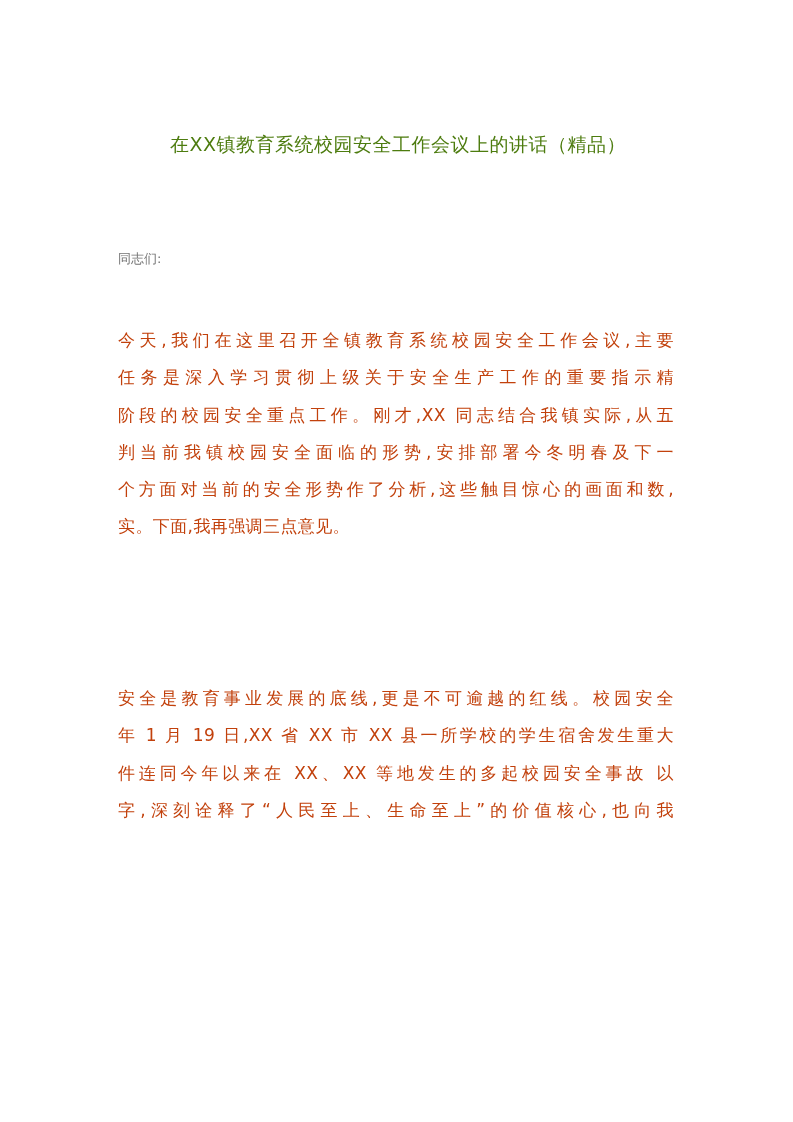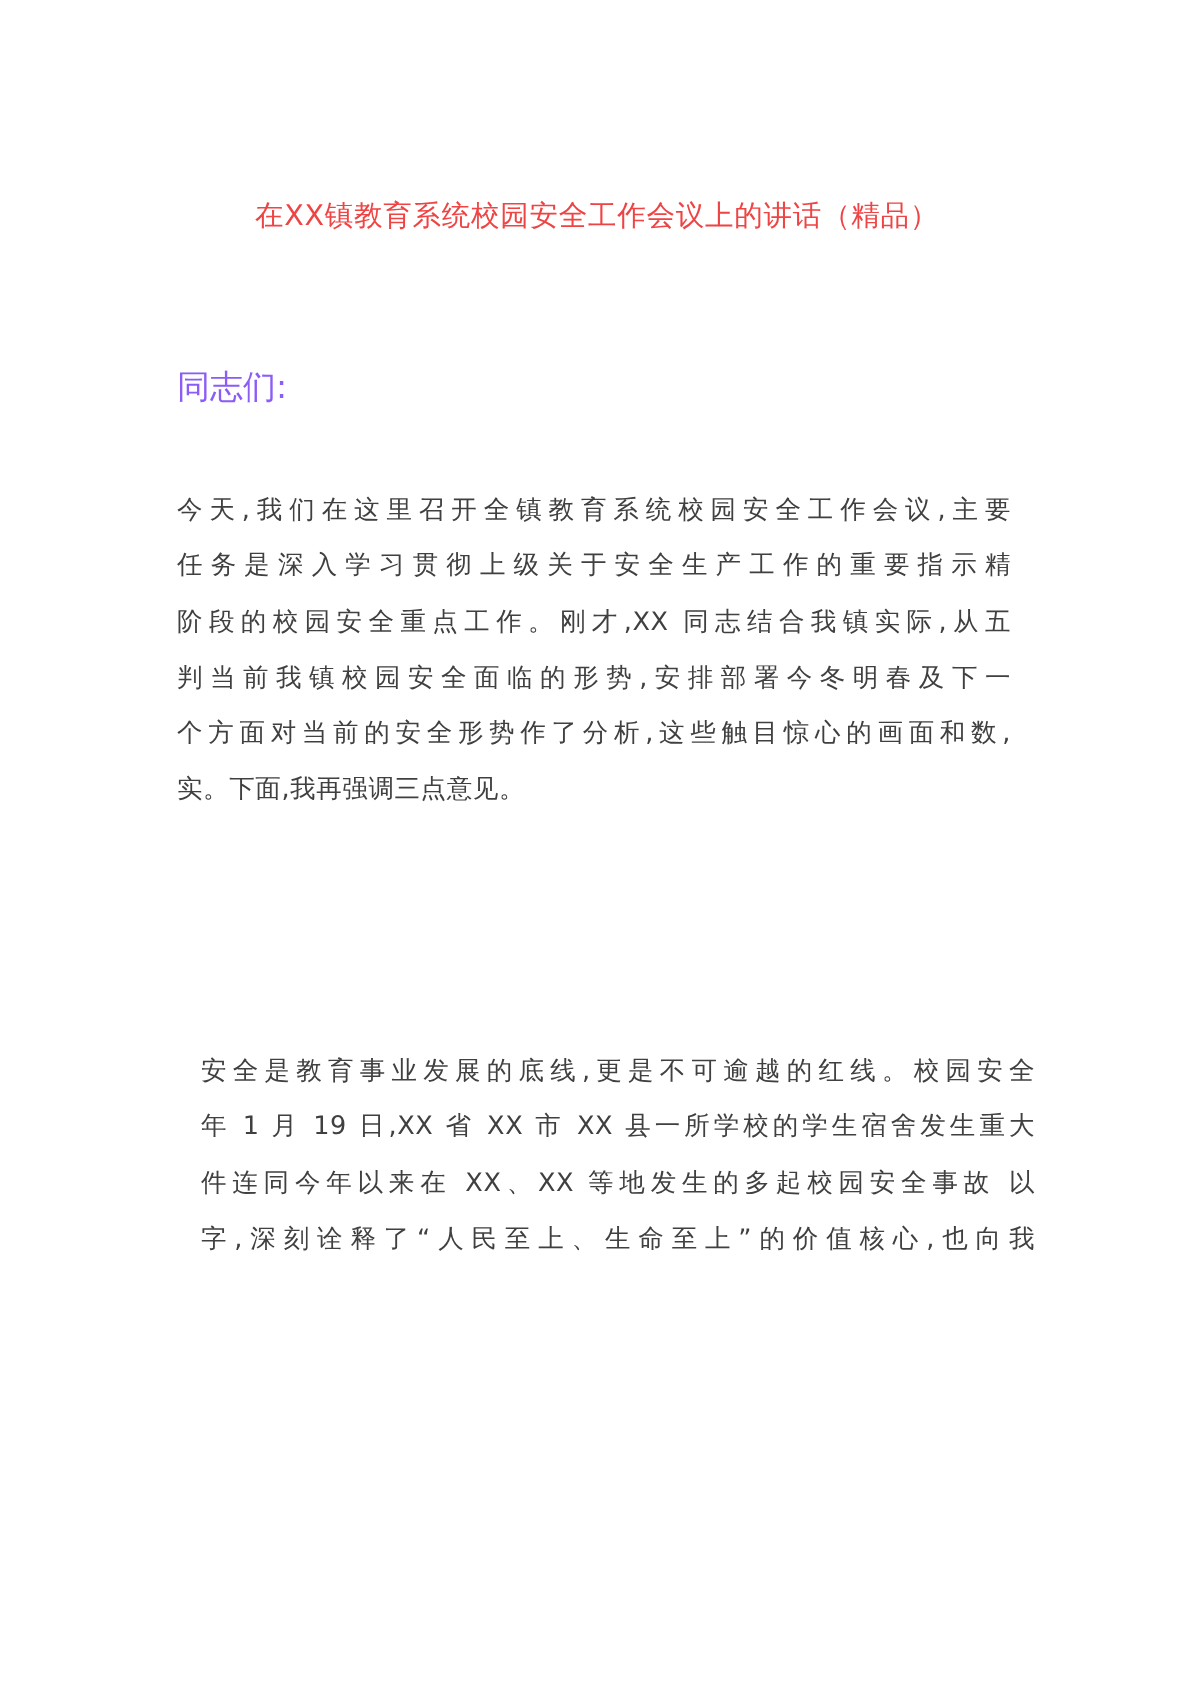--- a/index.html
+++ b/index.html
@@ -25,52 +25,52 @@
     }
     .title {
       position: absolute;
       left: 118px;
       top: 128px;
       width: 560px;
       font-size: 19px;
       line-height: 32px;
       text-align: center;
       white-space: nowrap;
-      color: #ef4444;
+      color: #4d7c0f;
       letter-spacing: 0.5px;
     }
     .salutation {
       position: absolute;
       left: 118px;
       top: 243px;
-      font-size: 22px;
+      font-size: 13px;
       line-height: 32px;
-      color: #8b5cf6;
+      color: #737373;
     }
     .para {
       position: absolute;
       left: 118px;
       width: 556px;
       font-size: 17px;
-      color: #404040;
+      color: #c2410c;
     }
     .para .line {
       display: block;
       height: 37.3px;
       line-height: 37.3px;
       white-space: nowrap;
       text-align: justify;
       text-align-last: justify;
       letter-spacing: 0.4px;
     }
     .para .line.last {
       text-align-last: left;
     }
     #para-1 { top: 322px; }
-    #para-2 { top: 696px; margin-left: 16px; }
+    #para-2 { top: 680px; }
   </style>
 </head>
 <body>
 
 <div class="page">
 
   <div class="title">在XX镇教育系统校园安全工作会议上的讲话（精品）</div>
 
   <div class="salutation">同志们:</div>
 

